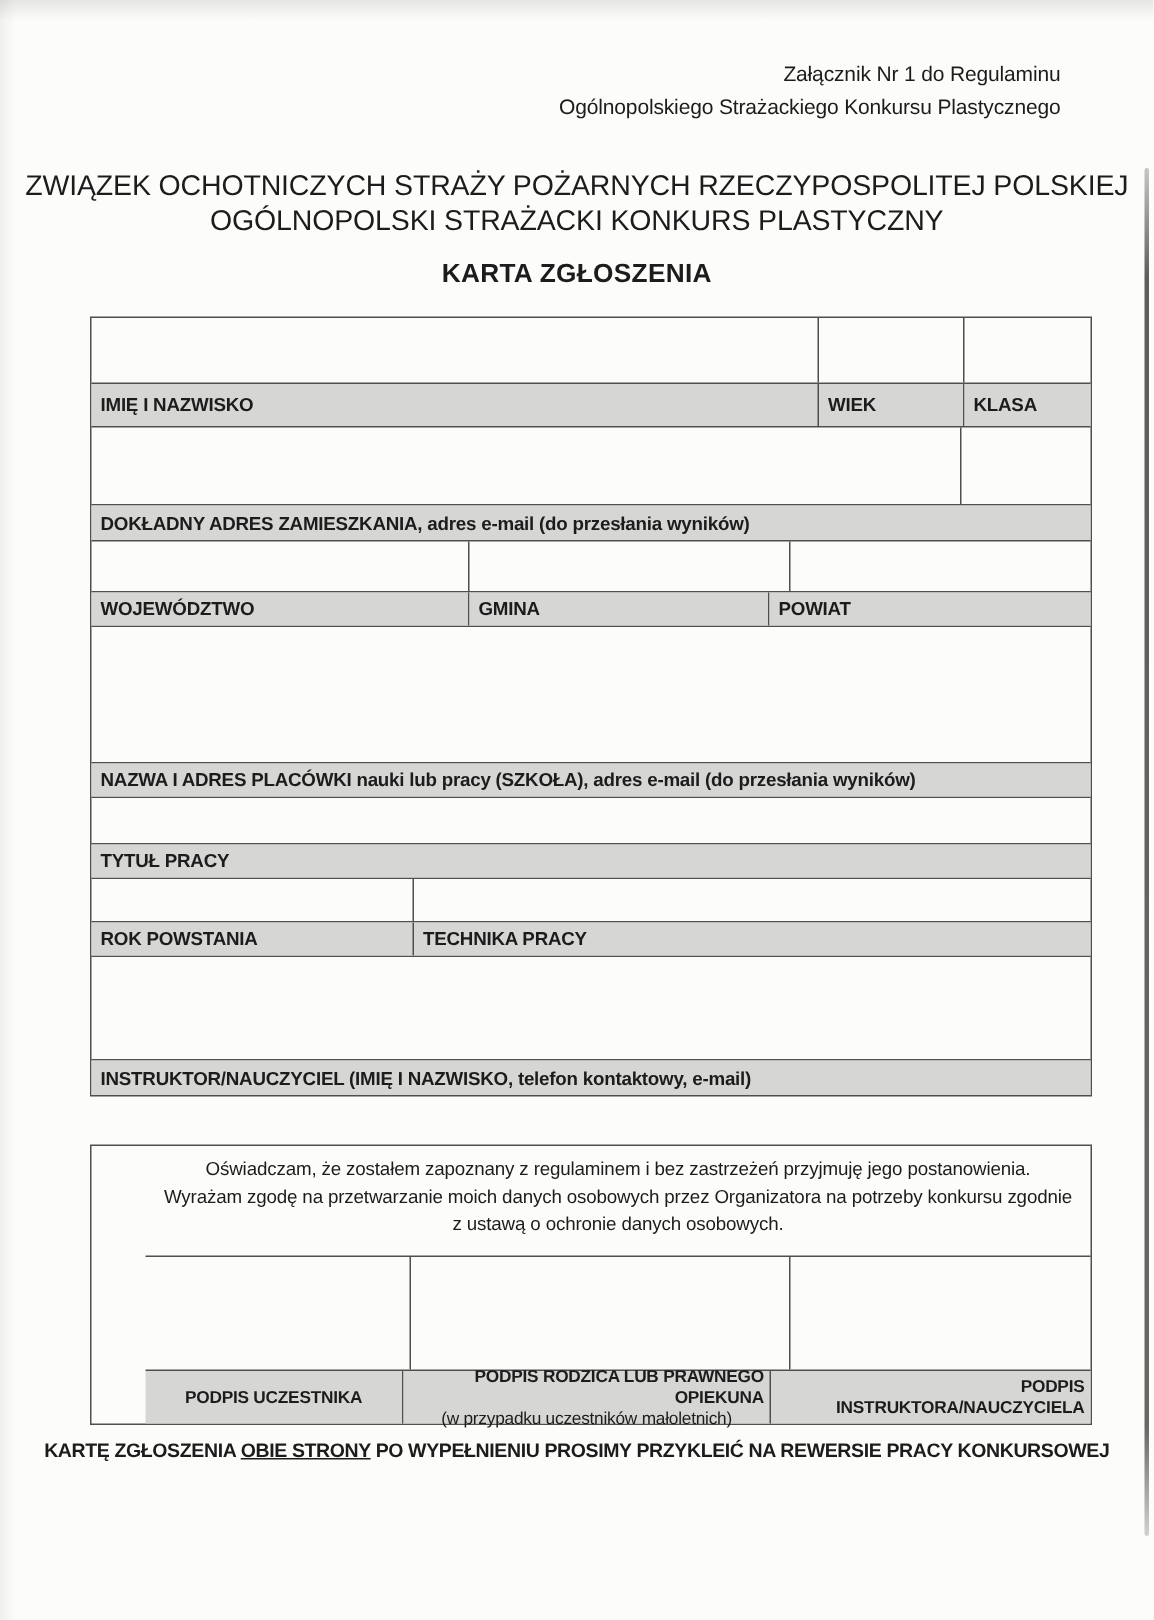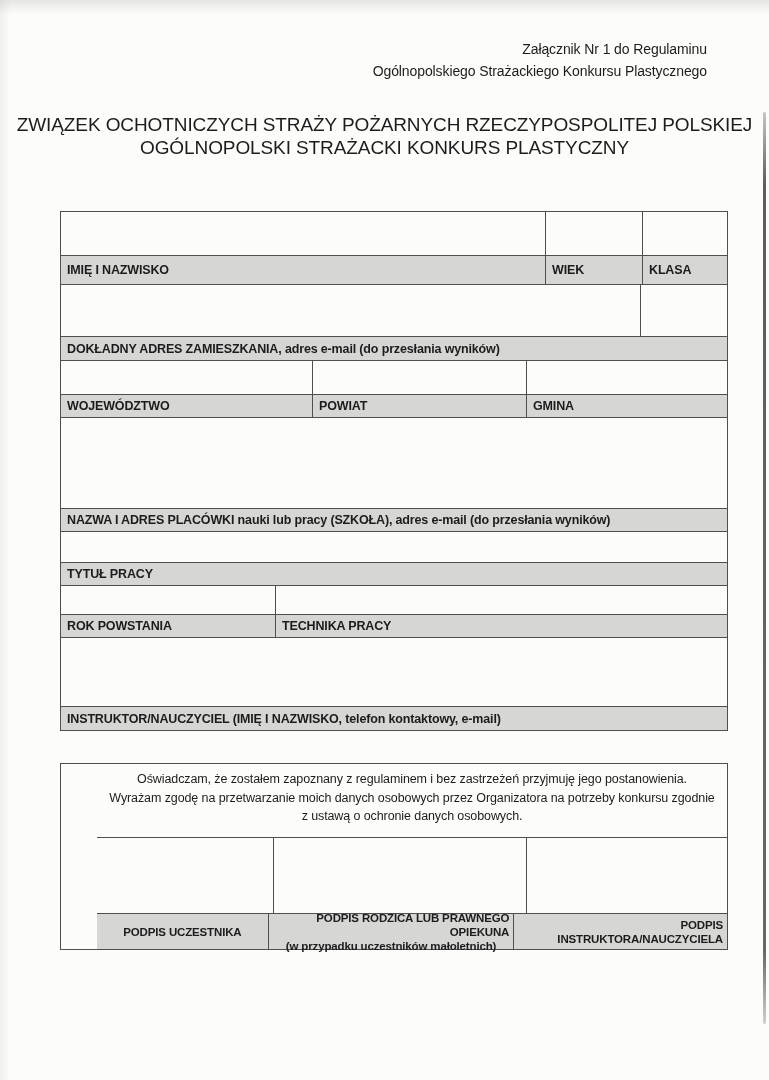--- a/index.html
+++ b/index.html
@@ -74,41 +74,42 @@
     text-align:center;font-size:12.5px;line-height:18.5px;letter-spacing:-.1px;
     padding:6px 12px 0 12px;white-space:normal;
   }
   .decl-text .inner{max-width:640px;}
   .sig-lbl{
     background:var(--label-bg);
     display:flex;flex-direction:column;align-items:center;justify-content:center;
     text-align:right;font-weight:bold;font-size:11.5px;letter-spacing:-.15px;
     line-height:14px;padding:2px 4px;
   }
-  .sig-lbl .sub{font-weight:bold;font-size:11.5px;}
+  .sig-lbl .sub{font-weight:normal;font-size:11.5px;}
   .footer{
     position:absolute;left:0;top:959px;width:769px;text-align:center;
     font-weight:bold;font-size:13px;letter-spacing:-.25px;white-space:nowrap;
   }
   .u{text-decoration:underline;}
 </style>
 </head>
 <body>
 
 <div class="page">
 
   <div class="scan-edge"></div>
 
   <div class="att">
     <div>Załącznik Nr 1 do Regulaminu</div>
     <div>Ogólnopolskiego Strażackiego Konkursu Plastycznego</div>
   </div>
 
   <div class="org org1">ZWIĄZEK OCHOTNICZYCH STRAŻY POŻARNYCH RZECZYPOSPOLITEJ POLSKIEJ</div>
   <div class="org org2">OGÓLNOPOLSKI STRAŻACKI KONKURS PLASTYCZNY</div>
+  <div class="form-title">KARTA ZGŁOSZENIA</div>
 
   <div class="tbl main-tbl">
 
     <div class="row" style="height:44px;">
       <div class="cell" style="width:485px;"></div>
       <div class="cell" style="width:97px;"></div>
       <div class="cell grow"></div>
     </div>
 
     <div class="row" style="height:29px;">
@@ -127,22 +128,22 @@
     </div>
 
     <div class="row" style="height:34px;">
       <div class="cell" style="width:252px;"></div>
       <div class="cell" style="width:214px;"></div>
       <div class="cell grow"></div>
     </div>
 
     <div class="row" style="height:23px;">
       <div class="cell lbl" style="width:252px;">WOJEWÓDZTWO</div>
+      <div class="cell lbl grow">GMINA</div>
       <div class="cell lbl" style="width:214px;">POWIAT</div>
-      <div class="cell lbl grow">GMINA</div>
     </div>
 
     <div class="row" style="height:91px;">
       <div class="cell grow"></div>
     </div>
 
     <div class="row" style="height:23px;">
       <div class="cell lbl grow">NAZWA I ADRES PLACÓWKI nauki lub pracy (SZKOŁA), adres e-mail (do przesłania wyników)</div>
     </div>
 
@@ -195,14 +196,17 @@
       <div class="cell sig-lbl" style="width:177px;">PODPIS UCZESTNIKA</div>
       <div class="cell sig-lbl" style="width:253px;">
         <div>PODPIS RODZICA LUB PRAWNEGO OPIEKUNA</div>
         <div class="sub">(w przypadku uczestników małoletnich)</div>
       </div>
       <div class="cell sig-lbl grow">PODPIS INSTRUKTORA/NAUCZYCIELA</div>
     </div>
 
   </div>
 
+  <div class="footer">
+    <span>KARTĘ ZGŁOSZENIA </span><span class="u">OBIE STRONY</span><span> PO WYPEŁNIENIU PROSIMY PRZYKLEIĆ NA REWERSIE PRACY KONKURSOWEJ</span>
+  </div>
 
 </div>
 
 </body></html>

